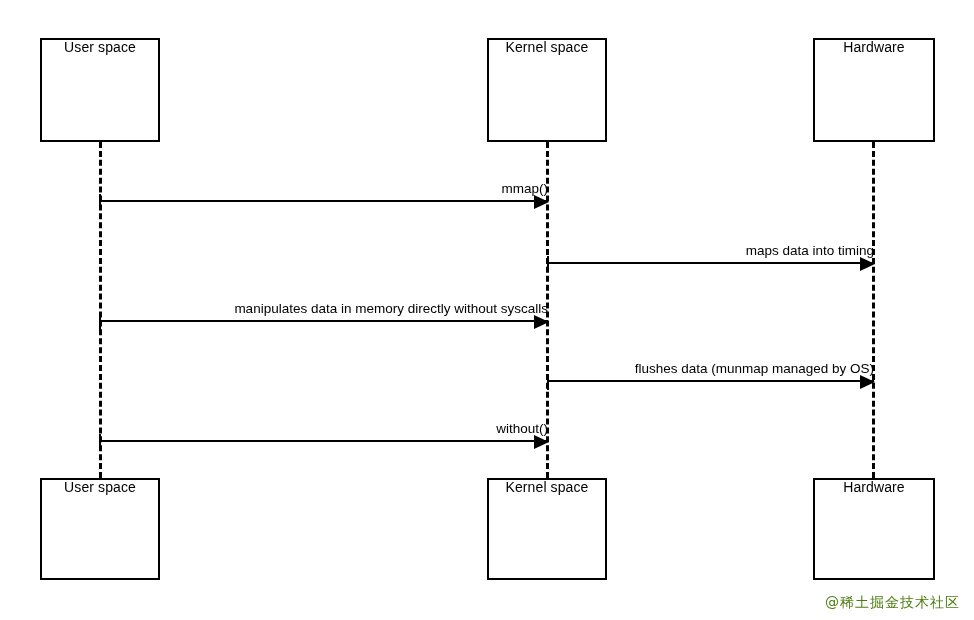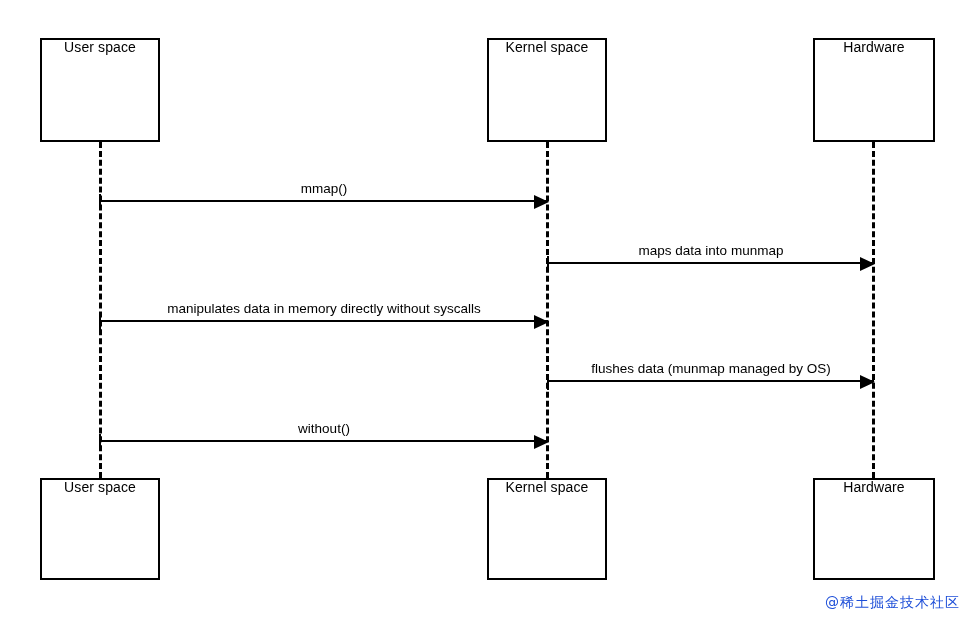--- a/index.html
+++ b/index.html
@@ -68,34 +68,34 @@
     top: -8px;
     width: 2px;
     height: 16px;
     background: #000000;
   }
   .msg-label {
     position: absolute;
     bottom: 5px;
     left: 0;
     width: 100%;
-    text-align: center;
+    text-align: right;
     font-size: 13.5px;
     line-height: 1.1;
     color: #000000;
     white-space: nowrap;
     font-family: "Liberation Sans", sans-serif;
   }
   
   .watermark {
     position: absolute;
     right: 14px;
     bottom: 8px;
     font-size: 14px;
-    color: #1d4ed8;
+    color: #4d7c0f;
     letter-spacing: 1px;
     font-family: "DejaVu Sans", sans-serif;
     user-select: none;
     z-index: 5;
   }
 </style>
 </head>
 <body>
 
 <div id="canvas">
@@ -117,21 +117,21 @@
   </div>
 
   <div class="message" style="left:100px; top:200px; width:448px;">
     <span class="msg-tail"></span>
     <span class="msg-label">mmap()</span>
     <span class="msg-arrowhead"></span>
   </div>
 
   <div class="message" style="left:548px; top:262px; width:326px;">
     <span class="msg-tail"></span>
-    <span class="msg-label">maps data into munmap</span>
+    <span class="msg-label">maps data into timing</span>
     <span class="msg-arrowhead"></span>
   </div>
 
   <div class="message" style="left:100px; top:320px; width:448px;">
     <span class="msg-tail"></span>
     <span class="msg-label">manipulates data in memory directly without syscalls</span>
     <span class="msg-arrowhead"></span>
   </div>
 
   <div class="message" style="left:548px; top:380px; width:326px;">

